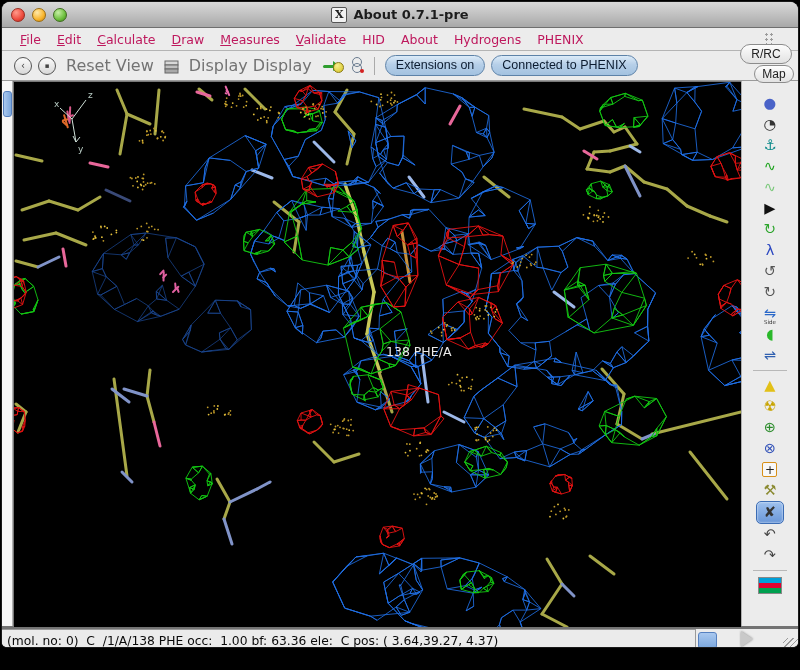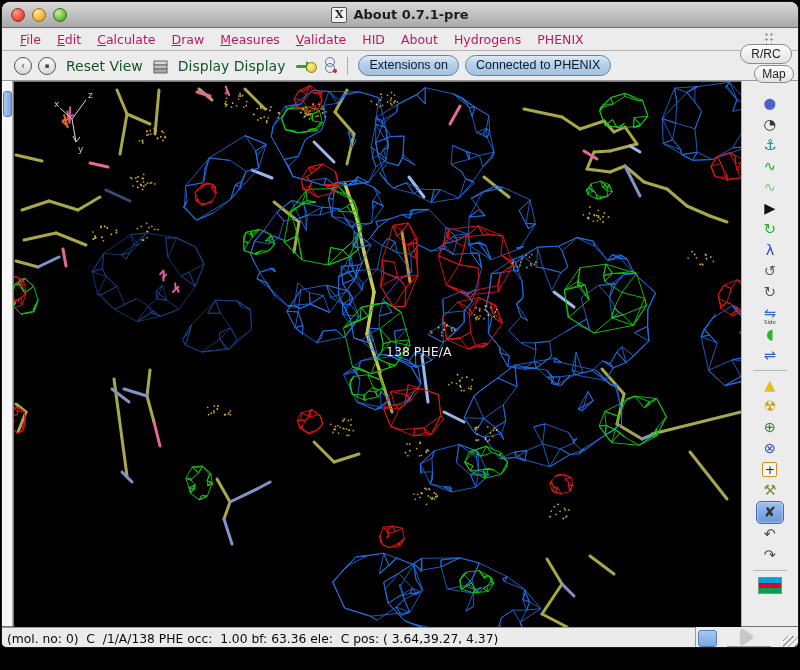--- a/index.html
+++ b/index.html
@@ -26,21 +26,21 @@
   .menu-item .u{text-decoration:underline;}
   .menu-grip{position:absolute;right:24px;top:4px;width:10px;height:12px;
     background:radial-gradient(circle,#9a9a9a 1px,transparent 1.4px);
     background-size:5px 5px;}
   
   .toolbar{height:29px;background:#ececec;border-bottom:1px solid #9a9a9a;
     display:flex;align-items:center;gap:6px;padding-left:12px;}
   .tb-circle{width:16px;height:16px;border:1.4px solid #555;border-radius:50%;
     display:inline-flex;align-items:center;justify-content:center;
     font-size:10px;color:#444;background:linear-gradient(#fbfbfb,#d8d8d8);}
-  .tb-label{font-size:14px;color:#14532d;padding:0 4px;}
+  .tb-label{font-size:16px;color:#737373;padding:0 4px;}
   .dm-icon{width:15px;height:14px;display:inline-block;}
   .arrow-icon{position:relative;width:22px;height:16px;display:inline-block;}
   .arrow-icon .shaft{position:absolute;left:1px;top:7px;width:13px;height:3px;background:#2f9e2f;border-radius:2px;}
   .arrow-icon .head{position:absolute;left:11px;top:3px;width:0;height:0;border-left:7px solid #2f9e2f;
      border-top:5px solid transparent;border-bottom:5px solid transparent;}
   .arrow-icon .ball{position:absolute;right:0;top:4px;width:9px;height:9px;border-radius:50%;
      background:radial-gradient(circle at 35% 30%,#f6ef8e,#d6c21f);border:1px solid #8a7a14;}
   .ligand-icon{position:relative;width:14px;height:17px;display:inline-block;}
   .ligand-icon .c1,.ligand-icon .c2{position:absolute;left:2px;width:8px;height:8px;border:1.6px solid #6a7b8f;border-radius:50%;}
   .ligand-icon .c1{top:0;}
@@ -67,21 +67,21 @@
   .tool-btn{width:26px;height:21px;display:flex;align-items:center;justify-content:center;
     font-size:14.5px;line-height:1;position:relative;border-radius:5px;}
   .tool-btn.selected{background:linear-gradient(#9dc0ee,#6a97d8);border:1px solid #3b6cb4;box-shadow:inset 0 0 2px #fff;}
   .tool-btn .sub{position:absolute;top:-4px;left:0;right:0;text-align:center;font-size:5.5px;color:#333;}
   .tool-btn.boxed span.g{border:1.4px solid #d89018;border-radius:2px;width:13px;height:13px;
     display:inline-flex;align-items:center;justify-content:center;font-size:12px;background:#f8f8f8;}
   .tool-sep{width:34px;height:1px;background:#b8b8b8;margin:4px 0;}
   .flag-icon{width:22px;height:15px;border:1px solid #888;display:flex;flex-direction:column;margin-top:2px;}
   .flag-icon div{flex:1;}
   
-  .statusbar{height:24px;background:#ececec;border-top:1px solid #737373;
+  .statusbar{height:24px;background:#ececec;border-top:3px solid #737373;
     display:flex;align-items:stretch;}
   .status-box{flex:0 0 694px;border:1px solid #9a9a9a;border-left:none;background:#ebebeb;
     display:flex;align-items:center;padding-left:5px;box-sizing:border-box;}
   .status-text{font-size:12.3px;color:#0a0a0a;white-space:pre;}
   .hthumb{width:17px;height:15px;margin:3px 2px 0 2px;border-radius:3px;
     background:linear-gradient(#a9c8ef,#7ba7dd);border:1px solid #5580c0;}
   .corner{flex:1;position:relative;}
   .play-tri{position:absolute;left:22px;top:2px;width:0;height:0;
     border-left:12px solid #c9c9c9;border-top:8px solid transparent;border-bottom:8px solid transparent;
     filter:drop-shadow(0 0 1px #8a8a8a);}

